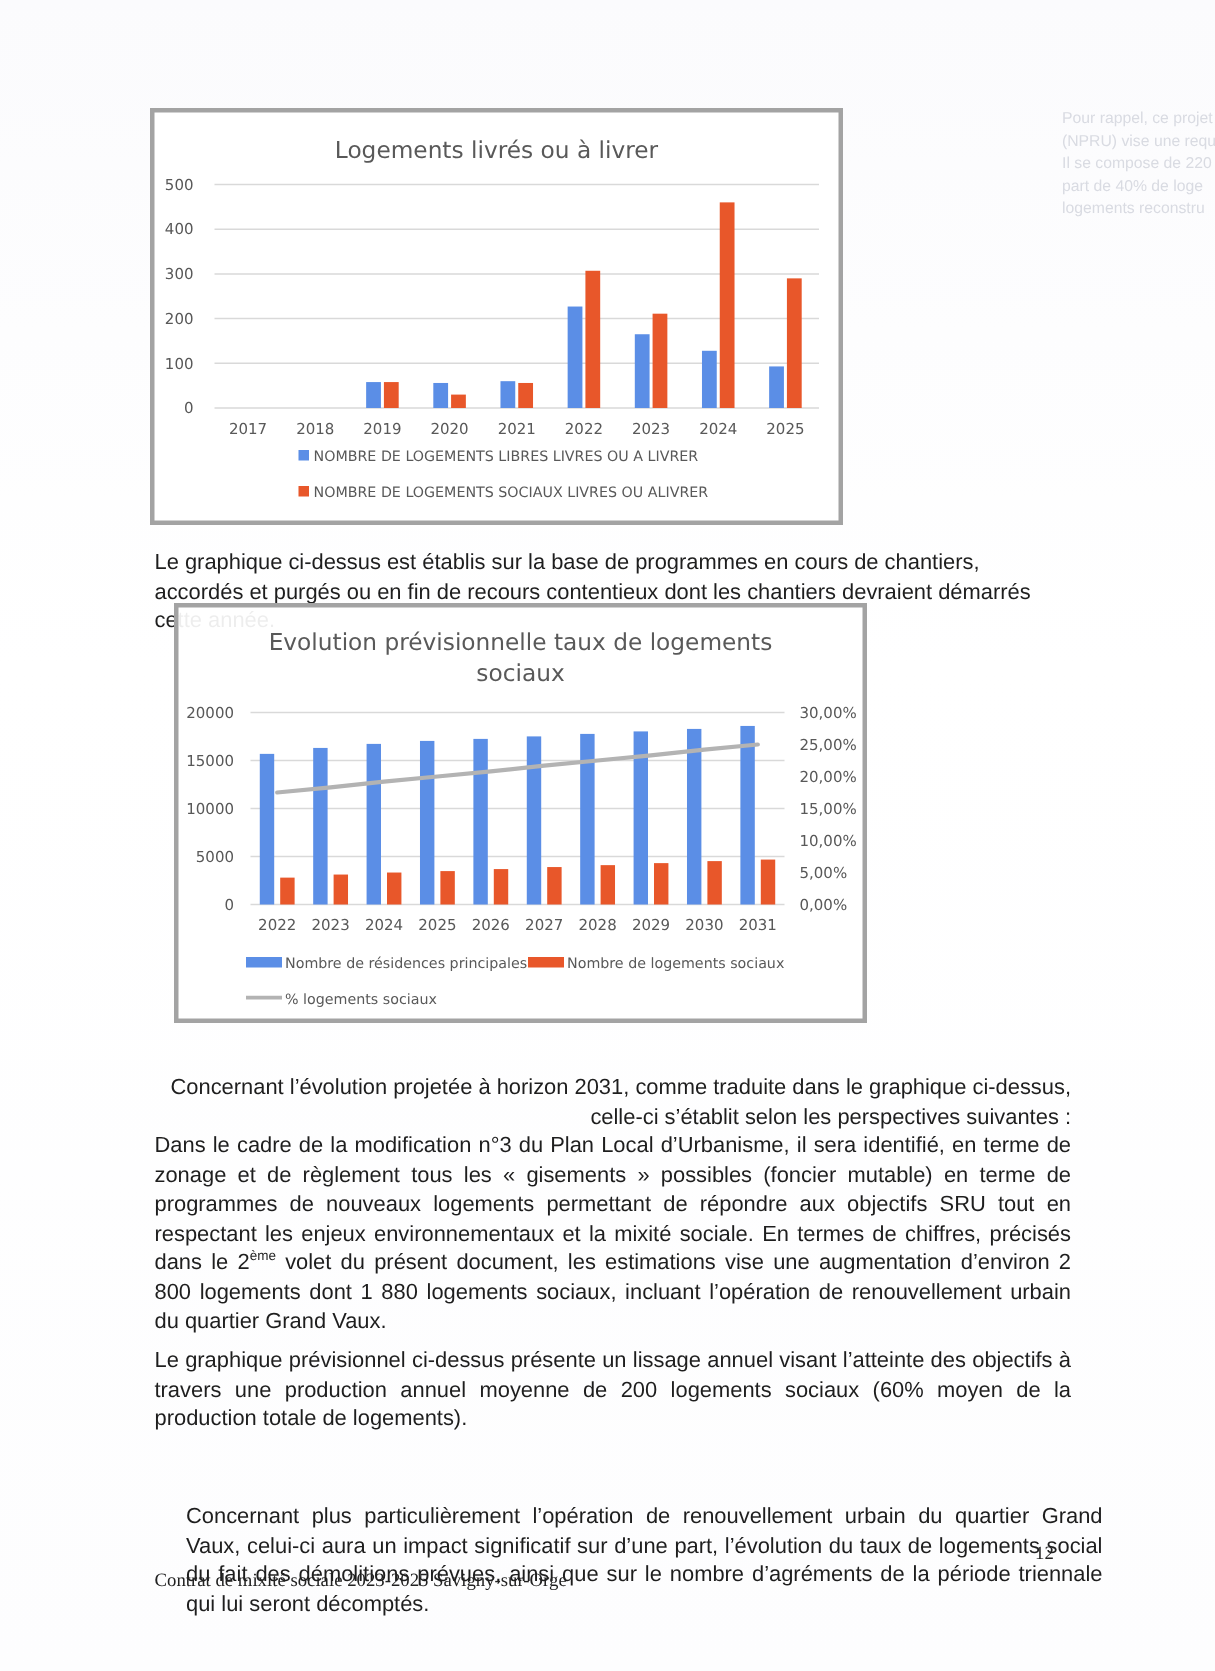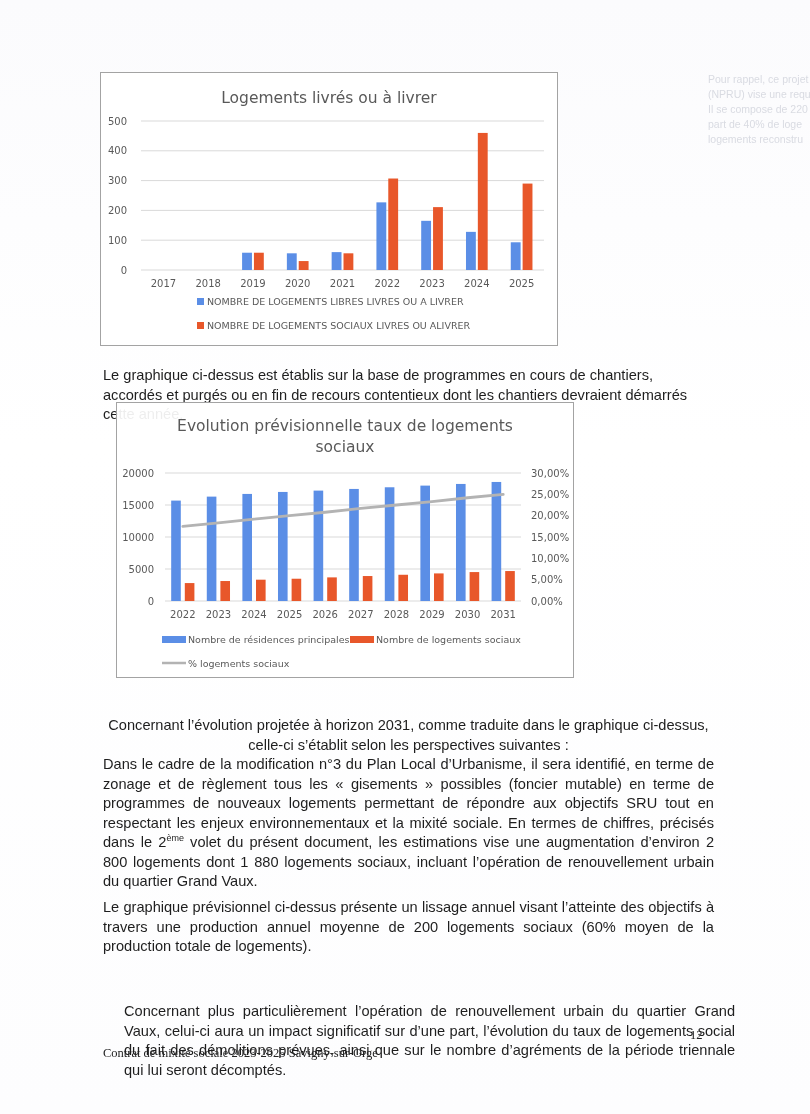--- a/index.html
+++ b/index.html
@@ -13,36 +13,36 @@
     position: absolute; left: 0; top: 0; width: 810px; height: 1114px;
     background: linear-gradient(180deg, #fbfbfd 0%, #ffffff 40%, #fdfdfe 100%);
   }
   .bleed {
     position: absolute; left: 708px; top: 72px; width: 135px;
     font-size: 10.5px; line-height: 15px; color: #d9dbe2;
     white-space: nowrap; overflow: hidden;
   }
   .chart-frame {
     position: absolute; background: rgba(255,255,255,0.92);
-    border: 1px solid #a3a3a3;
+    border: 3px solid #a3a3a3;
   }
   #chart1 { left: 100px; top: 72px; width: 456px; height: 272px; }
   #chart2 { left: 116px; top: 402px; width: 456px; height: 274px; }
   .chart-frame svg { position: absolute; left: 0; top: 0; }
   .ctitle { font-family: "DejaVu Sans", sans-serif; fill: #595959; }
   .tick { font-family: "DejaVu Sans", sans-serif; font-size: 10px; fill: #595959; }
   .legend-text { font-family: "DejaVu Sans", sans-serif; font-size: 9.5px; fill: #595959; }
   .para {
     position: absolute; left: 103px; width: 611px;
     font-size: 14.6px; line-height: 19.5px; color: #1e1e1e;
     text-align: justify;
   }
   .para sup { font-size: 9px; line-height: 0; }
   #p1 { top: 366px; text-align: left; }
-  #p2 { top: 716px; text-align: center; }
+  #p2 { top: 716px; text-align: right; }
   #p3 { top: 755px; }
   #p4 { top: 898px; }
   #p5 { top: 1002px; margin-left: 21px; }
   .footer-left {
     position: absolute; left: 103px; top: 1046px;
     font-family: Liberation Serif, serif; font-size: 12.5px; color: #222;
   }
   .page-num {
     position: absolute; left: 690px; top: 1028px;
     font-family: Liberation Serif, serif; font-size: 12.5px; color: #222;

